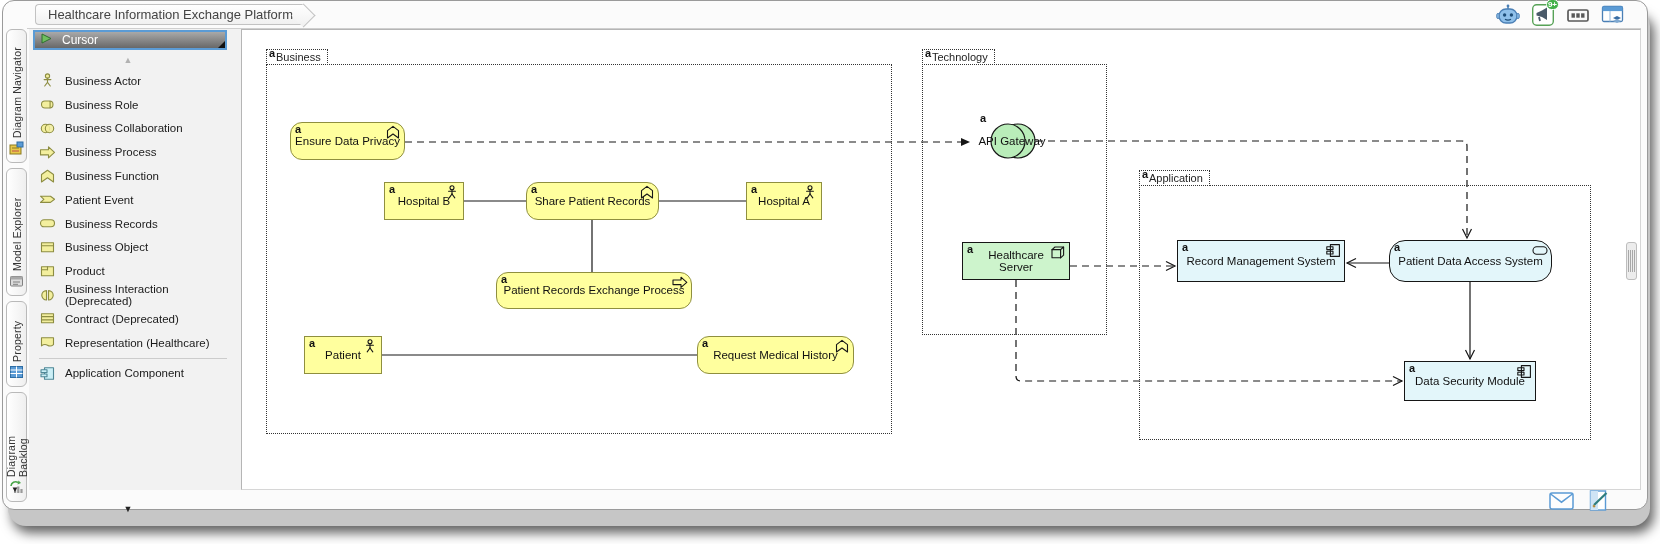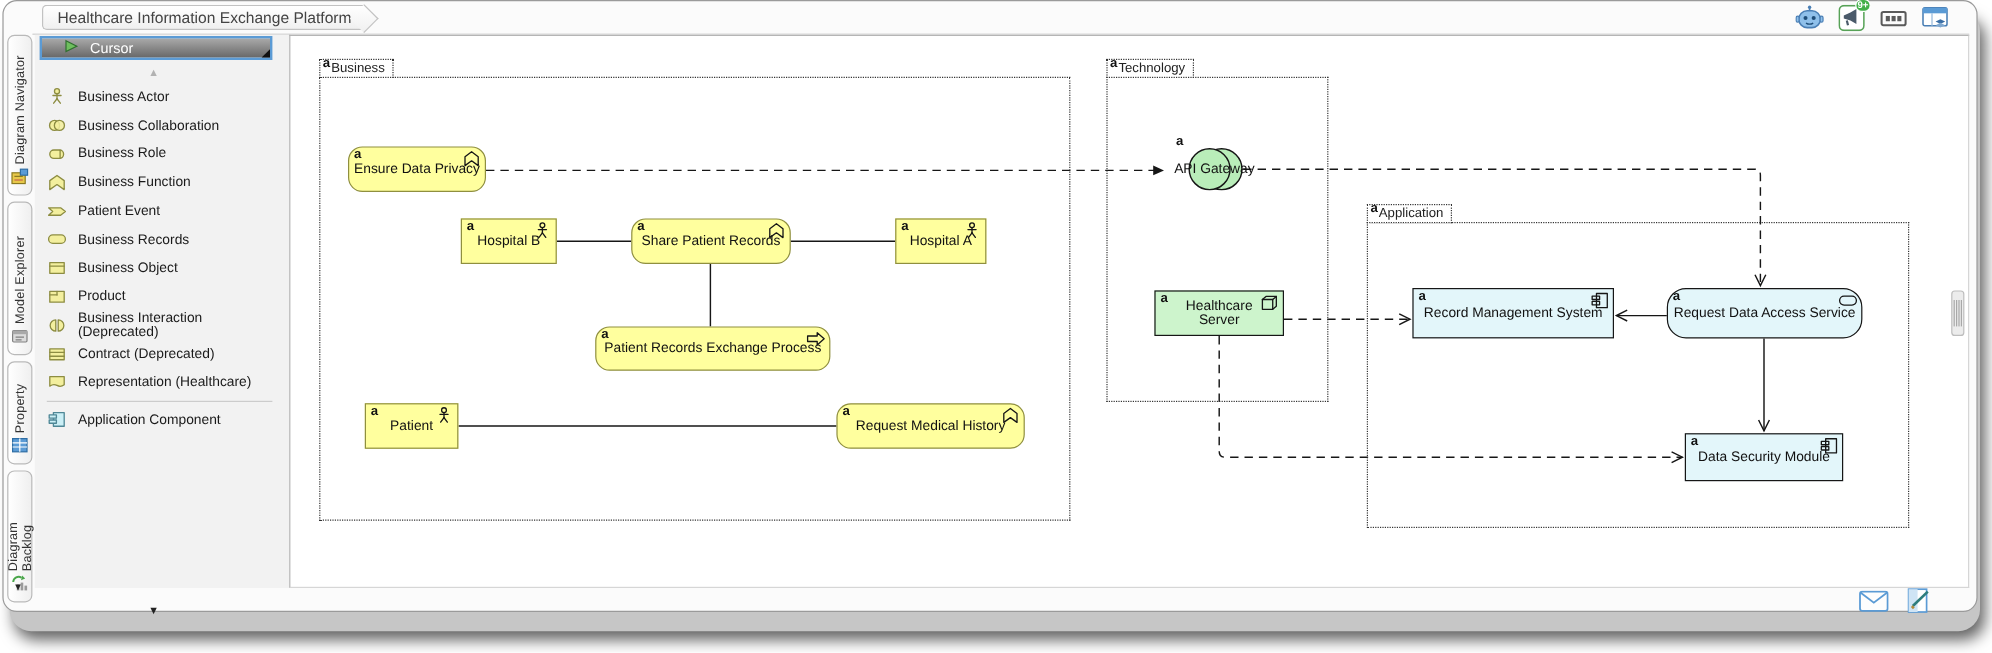--- a/index.html
+++ b/index.html
@@ -33,21 +33,21 @@
     align-items:center; padding:5px 0 3px; }
   .vtab .vlabel { writing-mode:vertical-rl; transform:rotate(180deg); font-size:10.5px;
     color:#333; flex:1; letter-spacing:.2px; }
   .vtab .vicon { margin-top:3px; }
   .strip-more { position:absolute; left:8px; top:484px; font-size:8px; color:#222; }
 
   
   .palette { position:absolute; left:26px; top:28px; width:212px; height:461px; background:#f2f2f2; }
   .cursor-row { position:absolute; left:4px; top:1px; width:194px; height:20px;
     border:2px solid #5b9bd5; background:linear-gradient(#a9a9a9,#686868);
-    color:#fff; font-size:12px; display:flex; align-items:center; gap:9px; padding-left:18px; }
+    color:#fff; font-size:12px; display:flex; align-items:center; gap:9px; padding-left:5px; }
   .cursor-corner { position:absolute; right:0; bottom:0; width:0; height:0;
     border-left:7px solid transparent; border-bottom:7px solid #111; }
   .pal-up { position:absolute; top:26px; left:0; width:198px; text-align:center;
     color:#b2b2b2; font-size:9px; }
   .pal-items { position:absolute; top:40px; left:10px; right:4px; }
   .pal-item { height:23.8px; display:flex; align-items:center; gap:9px; font-size:11.5px; color:#1a1a1a; }
   .pal-item .pic { width:17px; display:flex; justify-content:center; }
   .pal-sep { border-top:1px solid #cccccc; margin:3px 10px 3px 0; }
   .pal-down { position:absolute; top:475px; left:0; width:198px; text-align:center;
     color:#222; font-size:9px; }
@@ -188,34 +188,42 @@
               <line x1="4.6" y1="6.6" x2="11.4" y2="6.6" fill="none" stroke="#8D8D42" stroke-width="1.1" stroke-linecap="round"></line>
               <line x1="8" y1="9.3" x2="5.2" y2="13" fill="none" stroke="#8D8D42" stroke-width="1.1" stroke-linecap="round"></line>
               <line x1="8" y1="9.3" x2="10.8" y2="13" fill="none" stroke="#8D8D42" stroke-width="1.1" stroke-linecap="round"></line>
             </svg>
           </span>
           <span>Business Actor</span>
         </div>
         <div class="pal-item">
           <span class="pic">
             <svg width="17" height="15" viewBox="0 0 16 15">
+              <rect x="2" y="4" width="11.5" height="7" rx="3.4" fill="#F3EF9E" stroke="#8D8D42" stroke-width="1.1" stroke-linejoin="round"></rect>
+              <line x1="10.6" y1="4.2" x2="10.6" y2="10.8" fill="none" stroke="#8D8D42" stroke-width="1.1" stroke-linecap="round"></line>
+            </svg>
+          </span>
+          <span>Business Role</span>
+        </div>
+        <div class="pal-item">
+          <span class="pic">
+            <svg width="17" height="15" viewBox="0 0 16 15">
               <circle cx="6" cy="7.5" r="4.2" fill="#F3EF9E" stroke="#8D8D42" stroke-width="1.1" stroke-linejoin="round"></circle>
               <circle cx="10" cy="7.5" r="4.2" fill="#F3EF9E" stroke="#8D8D42" stroke-width="1.1" stroke-linejoin="round" fill-opacity="0.85"></circle>
             </svg>
           </span>
           <span>Business Collaboration</span>
         </div>
         <div class="pal-item">
           <span class="pic">
             <svg width="17" height="15" viewBox="0 0 16 15">
-              <rect x="2" y="4" width="11.5" height="7" rx="3.4" fill="#F3EF9E" stroke="#8D8D42" stroke-width="1.1" stroke-linejoin="round"></rect>
-              <line x1="10.6" y1="4.2" x2="10.6" y2="10.8" fill="none" stroke="#8D8D42" stroke-width="1.1" stroke-linecap="round"></line>
-            </svg>
-          </span>
-          <span>Business Role</span>
+              <polygon points="1,4.7 9,4.7 9,1.8 15,7.3 9,12.8 9,9.9 1,9.9" fill="#F3EF9E" stroke="#8D8D42" stroke-width="1.1" stroke-linejoin="round"></polygon>
+            </svg>
+          </span>
+          <span>Business Process</span>
         </div>
         <div class="pal-item">
           <span class="pic">
             <svg width="17" height="15" viewBox="0 0 16 15">
               <polygon points="2,13 2,5.5 8,1.2 14,5.5 14,13 8,8.8" fill="#F3EF9E" stroke="#8D8D42" stroke-width="1.1" stroke-linejoin="round"></polygon>
             </svg>
           </span>
           <span>Business Function</span>
         </div>
         <div class="pal-item">
@@ -422,21 +430,21 @@
         <span class="marker">a</span>
         <span class="nlabel">Record Management System</span>
         <span class="nicon"><svg width="16" height="15" viewBox="0 0 16 15">
             <rect x="5.4" y="1.6" width="9" height="11.8" fill="none" stroke="#161616" stroke-width="1.1" stroke-linecap="round" stroke-linejoin="round"></rect>
             <rect x="1.8" y="3.8" width="6.2" height="2.8" fill="none" stroke="#161616" stroke-width="1.1" stroke-linecap="round" stroke-linejoin="round"></rect>
             <rect x="1.8" y="8.2" width="6.2" height="2.8" fill="none" stroke="#161616" stroke-width="1.1" stroke-linecap="round" stroke-linejoin="round"></rect>
           </svg></span>
       </div>
       <div class="dnode" style="left: 1147px; top: 210px; width: 163px; height: 42px; background: rgb(227, 246, 250); border-color: rgb(22, 22, 22); border-radius: 16px;">
         <span class="marker">a</span>
-        <span class="nlabel">Request Data Access Service</span>
+        <span class="nlabel">Patient Data Access System</span>
         <span class="nicon"><svg width="16" height="15" viewBox="0 0 16 15">
             <rect x="1" y="3.8" width="14" height="7.4" rx="3.7" fill="none" stroke="#161616" stroke-width="1.1" stroke-linecap="round" stroke-linejoin="round"></rect>
           </svg></span>
       </div>
       <div class="dnode" style="left: 1162px; top: 331px; width: 132px; height: 40px; background: rgb(227, 246, 250); border-color: rgb(22, 22, 22);">
         <span class="marker">a</span>
         <span class="nlabel">Data Security Module</span>
         <span class="nicon"><svg width="16" height="15" viewBox="0 0 16 15">
             <rect x="5.4" y="1.6" width="9" height="11.8" fill="none" stroke="#161616" stroke-width="1.1" stroke-linecap="round" stroke-linejoin="round"></rect>
             <rect x="1.8" y="3.8" width="6.2" height="2.8" fill="none" stroke="#161616" stroke-width="1.1" stroke-linecap="round" stroke-linejoin="round"></rect>

